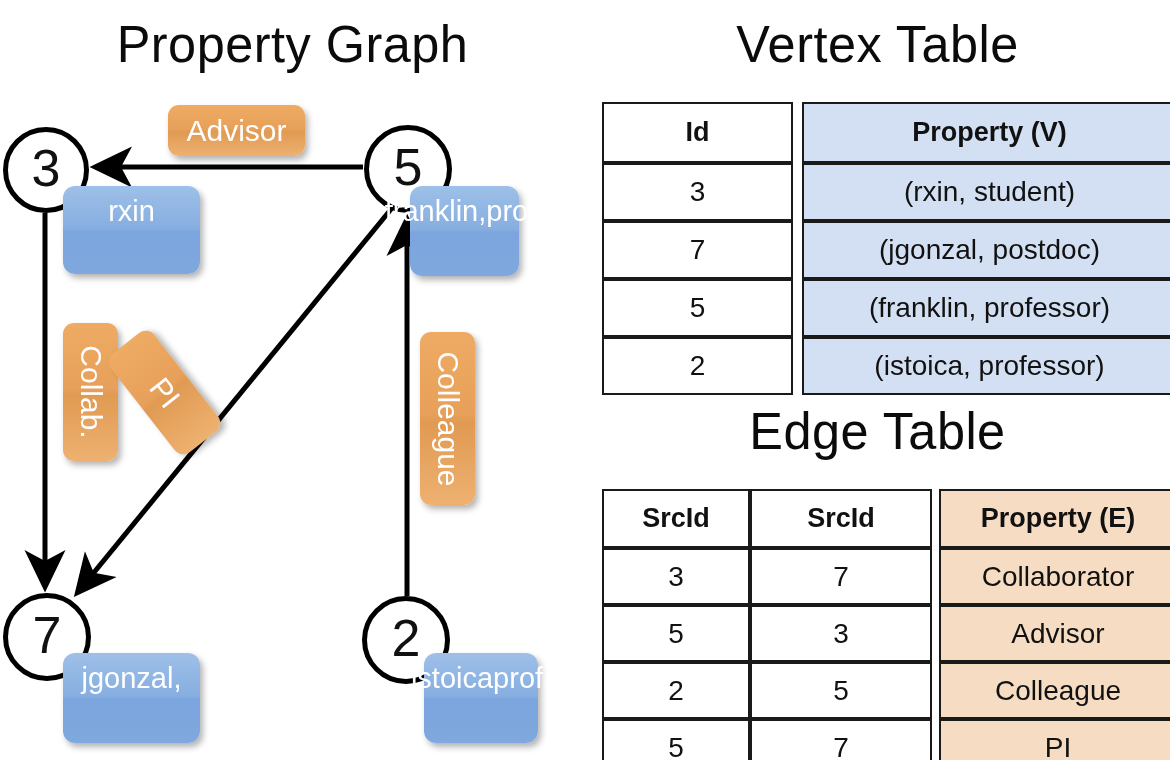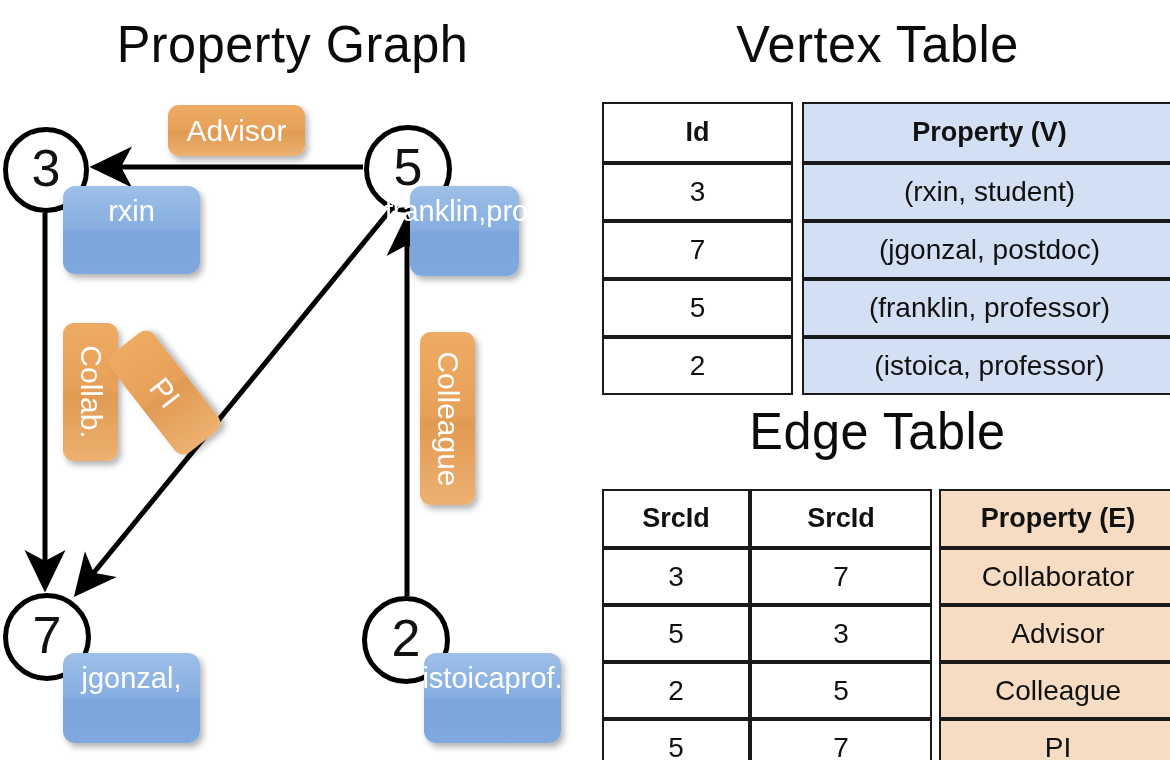--- a/index.html
+++ b/index.html
@@ -148,21 +148,21 @@
   <div class="prop-box blue" style="left:63px;top:186px;width:137px;height:88px;">
     <div class="line">rxin</div>
   </div>
   <div class="prop-box blue" style="left:410px;top:186px;width:109px;height:90px;">
     <div class="line">franklin,</div>
     <div class="line">prof.</div>
   </div>
   <div class="prop-box blue" style="left:63px;top:653px;width:137px;height:90px;">
     <div class="line">jgonzal,</div>
   </div>
-  <div class="prop-box blue" style="left:424px;top:653px;width:137px;height:90px;">
+  <div class="prop-box blue" style="left:424px;top:653px;width:114px;height:90px;">
     <div class="line">istoica</div>
     <div class="line">prof.</div>
   </div>
 
   <div class="edge-label" style="left:168px;top:105px;width:137px;height:51px;">
     <span>Advisor</span>
   </div>
 
   <div class="edge-label rot90" style="left:63px;top:323px;width:55px;height:138px;">
     <span>Collab.</span>

